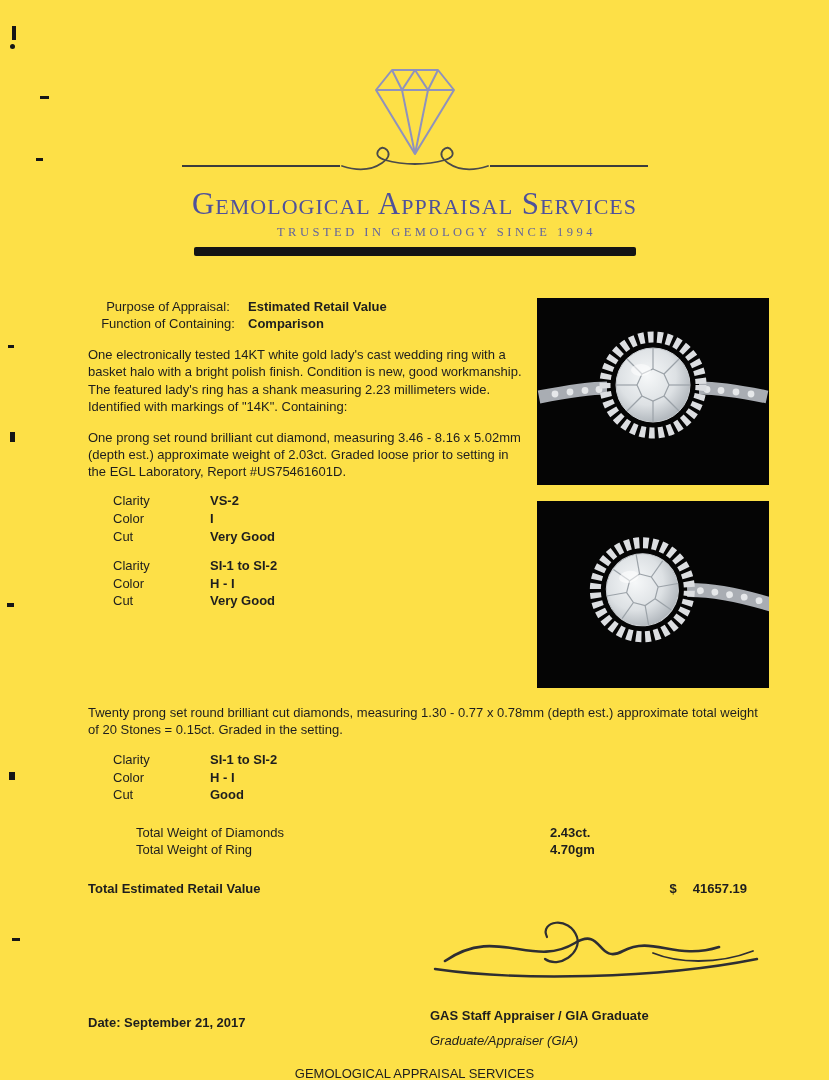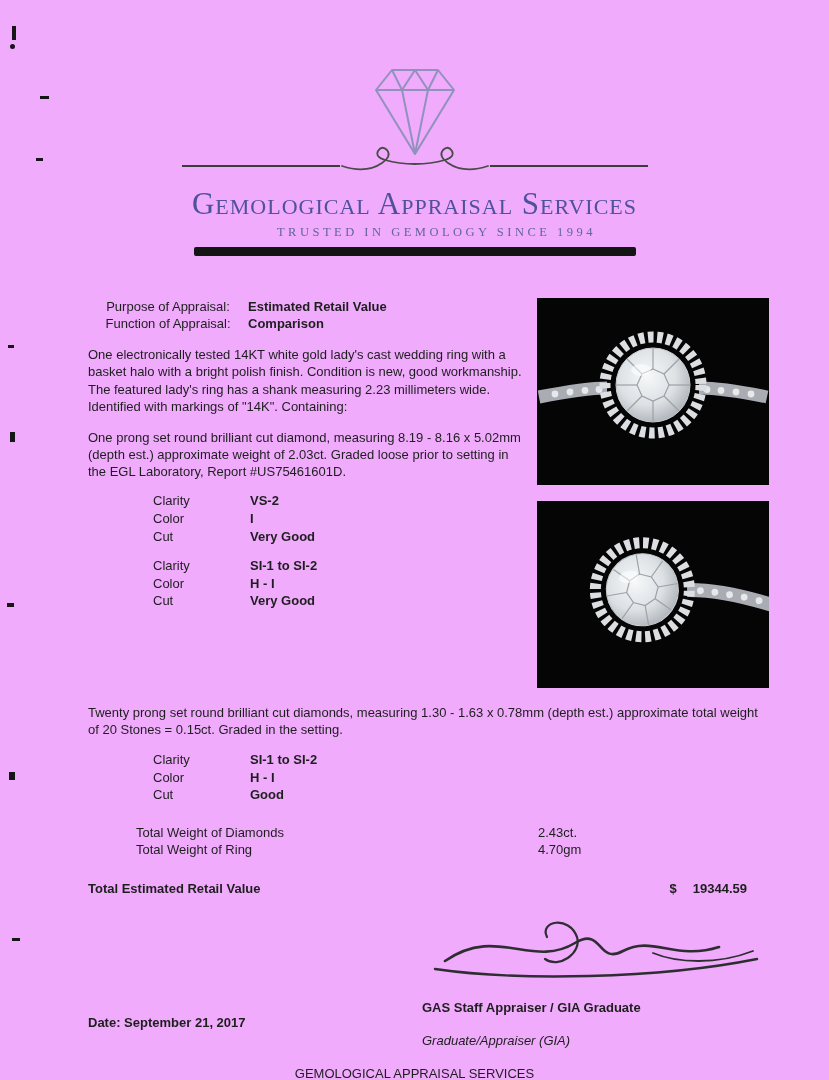--- a/index.html
+++ b/index.html
@@ -1,19 +1,19 @@
 <!DOCTYPE html>
 <html><head>
 <meta charset="utf-8">
 <style>
   html,body{margin:0;padding:0;}
   body{background:#e9e9e7;font-family:"Liberation Sans", sans-serif;}
   .page{
     position:relative;width:829px;height:1080px;margin:0 auto;
-    background:#f0abfc;color:#1e1e1e;overflow:hidden;
+    background:#fde047;color:#1e1e1e;overflow:hidden;
     box-shadow:0 0 6px rgba(0,0,0,.25);
   }
   
   .mark{position:absolute;background:#161616;}
   
   .header{padding-top:62px;text-align:center;}
   .logo-svg{display:block;margin:0 auto;}
   .org-name{
     font-family:"Liberation Serif", serif;
     font-variant:small-caps;
@@ -31,39 +31,39 @@
   .row{display:flex;gap:8px;}
   .left-col{flex:0 0 441px;}
   .right-col{margin-left:auto;width:232px;display:flex;flex-direction:column;gap:16px;}
   .photo{width:232px;height:187px;background:#000;}
   .photo svg{display:block;}
   .kv{display:flex;}
   .kv-label{width:160px;text-align:center;}
   .kv-value{font-weight:bold;}
   .para{margin:14px 0 0 0;}
   .grade-table{margin:12px 0 4px 25px;}
-  .grade-row{display:flex;line-height:1.35;margin-left:40px;}
+  .grade-row{display:flex;line-height:1.35;}
   .grade-label{width:97px;}
   .grade-value{font-weight:bold;}
   .full-para{margin-top:16px;}
   
   .totals{margin-top:20px;}
   .totals-row{display:flex;}
   .totals-label{width:402px;margin-left:48px;}
-  .totals-value{font-weight:normal;}
+  .totals-value{font-weight:bold;margin-left:12px;}
   .total-line{display:flex;margin-top:22px;align-items:flex-end;}
   .total-label{font-weight:bold;}
   .total-amount{margin-left:auto;padding-right:22px;font-weight:bold;display:flex;gap:16px;}
   
   .sig-row{position:relative;height:128px;margin-top:26px;}
   .signature-svg{position:absolute;right:2px;top:-16px;}
   .date-line{position:absolute;left:0;bottom:20px;font-weight:bold;}
-  .appraiser{position:absolute;right:11px;bottom:2px;width:336px;}
+  .appraiser{position:absolute;right:3px;bottom:2px;width:336px;}
   .appraiser-title{font-weight:bold;}
-  .appraiser-sub{font-style:italic;margin-top:16px;}
+  .appraiser-sub{font-style:italic;margin-top:8px;}
   
   .footer{text-align:center;margin-top:14px;font-size:13px;line-height:1.35;}
 </style>
 </head>
 <body>
 
 <div class="page">
 
   <div class="mark" style="left:12px;top:26px;width:4px;height:14px;"></div>
   <div class="mark" style="left:10px;top:44px;width:5px;height:5px;border-radius:50%;"></div>
@@ -107,27 +107,27 @@
   <div class="content">
 
     <div class="row">
       <div class="left-col">
 
         <div class="kv">
           <span class="kv-label">Purpose of Appraisal:</span>
           <span class="kv-value">Estimated Retail Value</span>
         </div>
         <div class="kv">
-          <span class="kv-label">Function of Appraisal:</span>
+          <span class="kv-label">Function of Containing:</span>
           <span class="kv-value">Comparison</span>
         </div>
 
         <p class="para">One electronically tested 14KT white gold lady's cast wedding ring with a basket halo with a bright polish finish. Condition is new, good workmanship. The featured lady's ring has a shank measuring 2.23 millimeters wide. Identified with markings of "14K".  Containing:</p>
 
-        <p class="para">One prong set round brilliant cut diamond, measuring 8.19 - 8.16 x 5.02mm (depth est.) approximate weight of 2.03ct. Graded loose prior to setting in the EGL Laboratory, Report #US75461601D.</p>
+        <p class="para">One prong set round brilliant cut diamond, measuring 3.46 - 8.16 x 5.02mm (depth est.) approximate weight of 2.03ct. Graded loose prior to setting in the EGL Laboratory, Report #US75461601D.</p>
         <div class="grade-table">
           <div class="grade-row">
             <span class="grade-label">Clarity</span>
             <span class="grade-value">VS-2</span>
           </div>
           <div class="grade-row">
             <span class="grade-label">Color</span>
             <span class="grade-value">I</span>
           </div>
           <div class="grade-row">
@@ -224,21 +224,21 @@
                 <line x1="90" y1="88" x2="70" y2="88"></line>
                   <line x1="95" y1="77" x2="81" y2="63"></line>
               </g>
               <ellipse cx="95" cy="73" rx="10" ry="6" fill="#ffffff" opacity="0.55"></ellipse>
             </g>
           </svg>
         </div>
       </div>
     </div>
 
-    <p class="full-para">Twenty prong set round brilliant cut diamonds, measuring 1.30 - 1.63 x 0.78mm (depth est.) approximate total weight of 20 Stones = 0.15ct. Graded in the setting.</p>
+    <p class="full-para">Twenty prong set round brilliant cut diamonds, measuring 1.30 - 0.77 x 0.78mm (depth est.) approximate total weight of 20 Stones = 0.15ct. Graded in the setting.</p>
     <div class="grade-table">
       <div class="grade-row">
         <span class="grade-label">Clarity</span>
         <span class="grade-value">SI-1 to SI-2</span>
       </div>
       <div class="grade-row">
         <span class="grade-label">Color</span>
         <span class="grade-value">H - I</span>
       </div>
       <div class="grade-row">
@@ -255,21 +255,21 @@
       <div class="totals-row">
         <span class="totals-label">Total Weight of Ring</span>
         <span class="totals-value">4.70gm</span>
       </div>
     </div>
 
     <div class="total-line">
       <span class="total-label">Total Estimated Retail Value</span>
       <span class="total-amount">
         <span>$</span>
-        <span>19344.59</span>
+        <span>41657.19</span>
       </span>
     </div>
 
     <div class="sig-row">
       <svg class="signature-svg" width="340" height="96" viewBox="0 0 340 96">
         <g stroke="#2e2e32" fill="none" stroke-linecap="round">
           <path d="M18,54 C70,18 105,62 148,36 C176,19 170,58 196,44 C226,28 248,54 292,40" stroke-width="2.6"></path>
           <path d="M120,30 C112,14 142,8 150,30 C155,46 132,62 118,52" stroke-width="2.2"></path>
           <path d="M8,62 C90,74 230,72 330,52" stroke-width="2.4"></path>
           <path d="M226,46 C250,56 290,58 326,44" stroke-width="1.8"></path>

